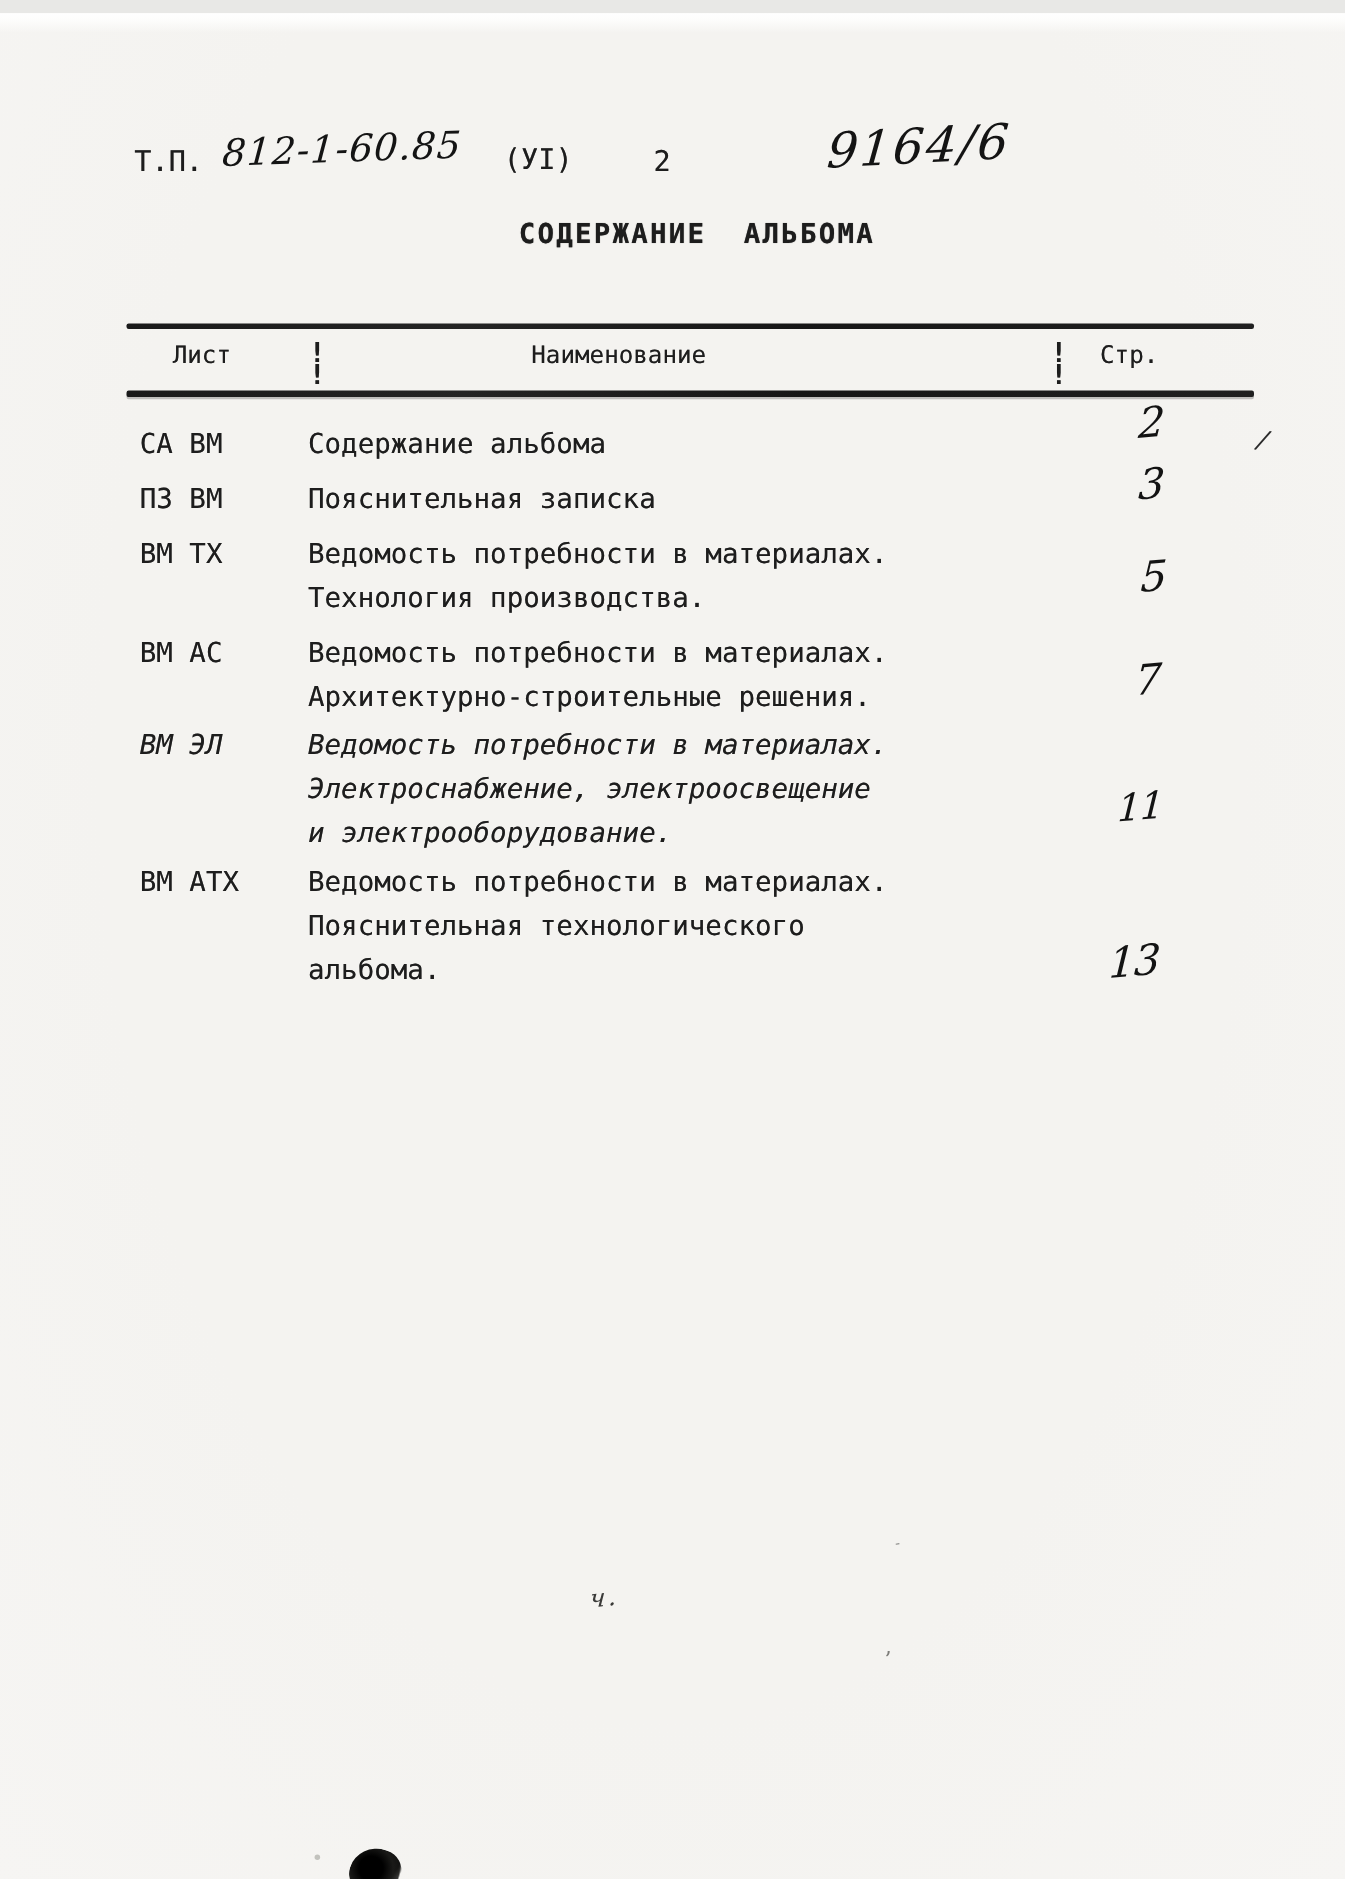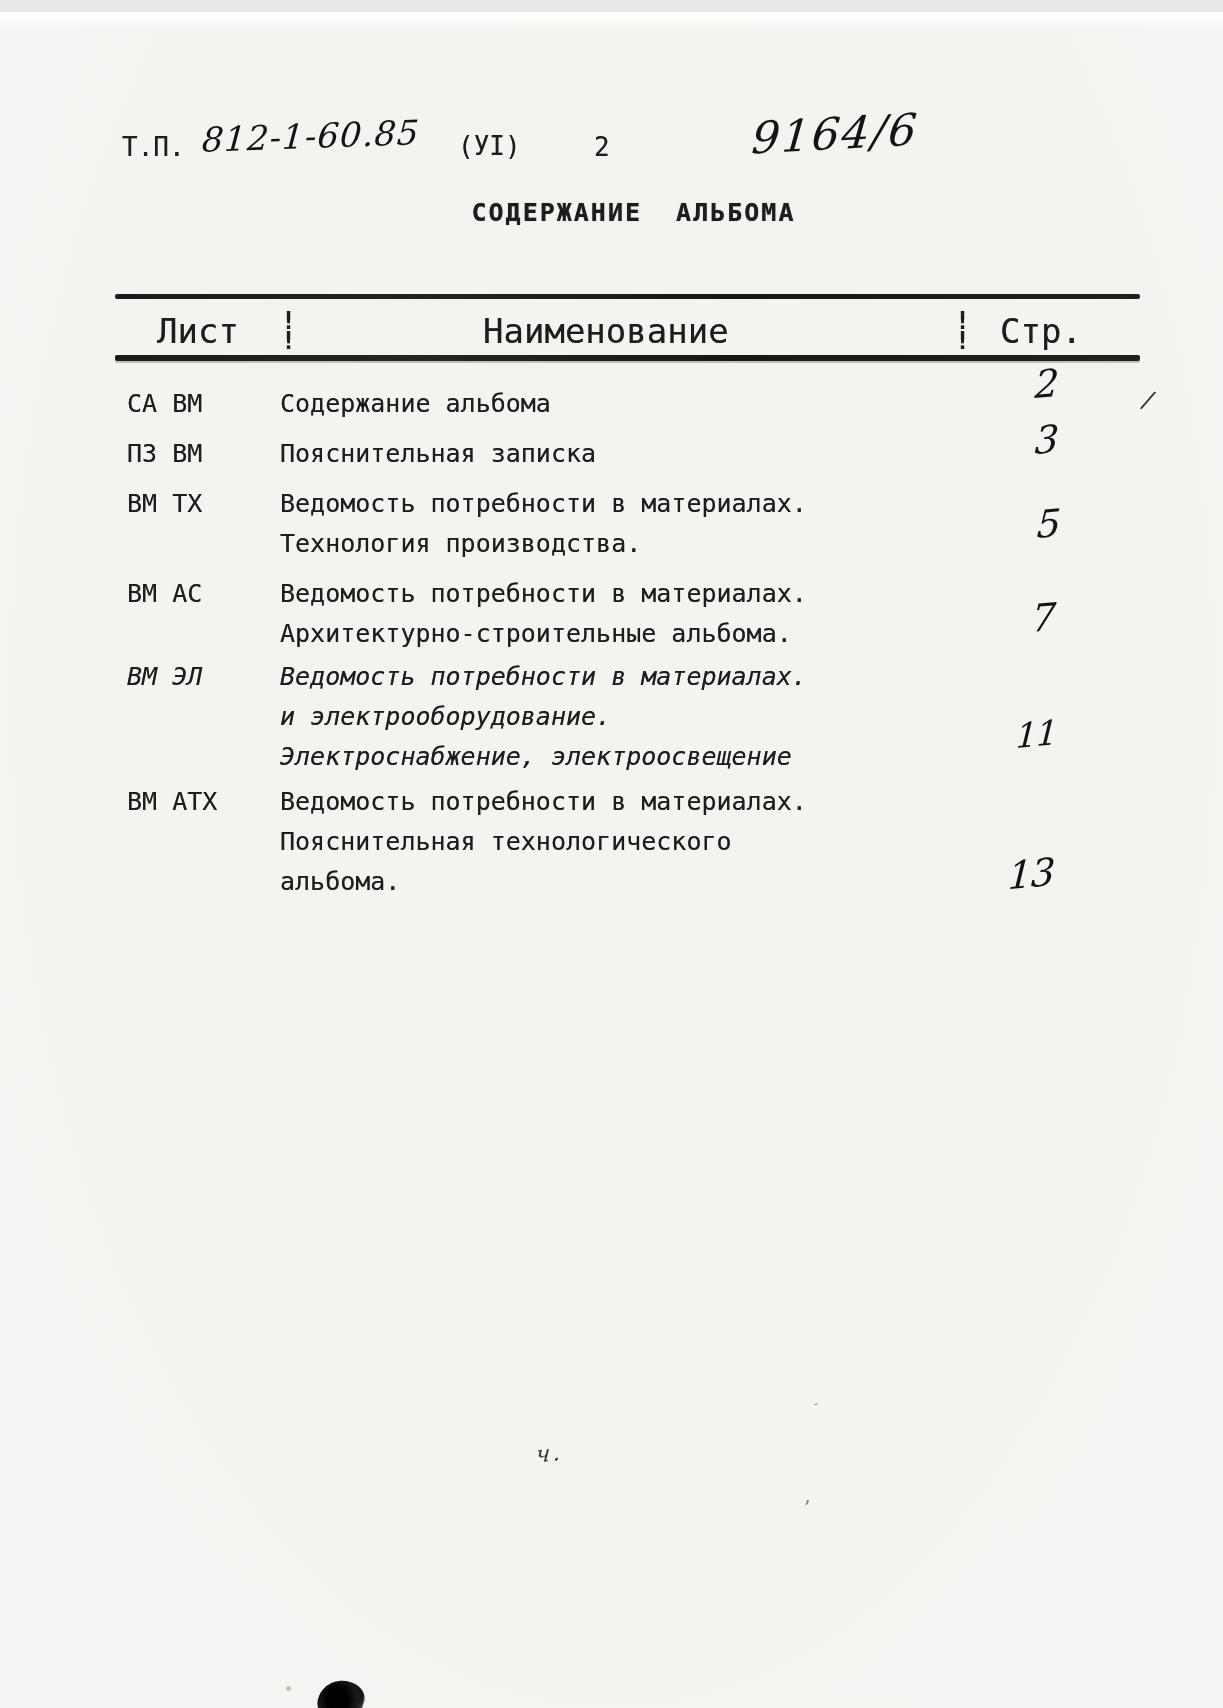--- a/index.html
+++ b/index.html
@@ -27,21 +27,21 @@
 
   
   .doc-title{position:absolute;left:0;right:0;top:186px;text-align:center;padding-left:44px;
     font-size:25px;letter-spacing:2px;white-space:pre;font-weight:bold;text-shadow:0 0 .7px rgba(20,20,20,.7);}
 
   
   .toc{position:absolute;left:115px;top:282px;width:1025px;height:640px;}
   .rule{position:absolute;left:0;width:1025px;background:linear-gradient(90deg,#1a1a1a 0%,#242424 30%,#161616 60%,#202020 100%);border-radius:2px;}
   .rule-top{top:0;height:5px;}
   .rule-mid{top:61px;height:6px;box-shadow:0 2px 0 rgba(30,30,30,.25);}
-  .col-head{position:absolute;top:17px;font-size:34px;}
+  .col-head{position:absolute;top:17px;font-size:22px;}
   .col-head-sheet{left:42px;}
   .col-head-name{left:368px;}
   .col-head-page{left:885px;}
   .sep{position:absolute;top:17px;display:flex;flex-direction:column;line-height:20px;font-size:25px;font-weight:bold;}
   .sep-left{left:166px;}
   .sep-right{left:840px;}
 
   .row{position:absolute;left:0;display:flex;font-size:25px;}
   .row .code{width:165px;padding-left:12px;box-sizing:border-box;white-space:pre;}
   .row .name{width:700px;}
@@ -124,30 +124,30 @@
           <div class="name">
             <div class="nline">Ведомость потребности в материалах.</div>
             <div class="nline">Технология производства.</div>
           </div>
         </div>
         <div class="pagenum pn-2">5</div>
         <div class="typew row row-3">
           <div class="code">ВМ АС</div>
           <div class="name">
             <div class="nline">Ведомость потребности в материалах.</div>
-            <div class="nline">Архитектурно-строительные альбома.</div>
+            <div class="nline">Архитектурно-строительные решения.</div>
           </div>
         </div>
         <div class="pagenum pn-3">7</div>
         <div class="typew row row-4">
           <div class="code">ВМ ЭЛ</div>
           <div class="name">
             <div class="nline">Ведомость потребности в материалах.</div>
+            <div class="nline">Электроснабжение, электроосвещение</div>
             <div class="nline">и электрооборудование.</div>
-            <div class="nline">Электроснабжение, электроосвещение</div>
           </div>
         </div>
         <div class="pagenum pn-4">11</div>
         <div class="typew row row-5">
           <div class="code">ВМ АТХ</div>
           <div class="name">
             <div class="nline">Ведомость потребности в материалах.</div>
             <div class="nline">Пояснительная технологического</div>
             <div class="nline">альбома.</div>
           </div>

